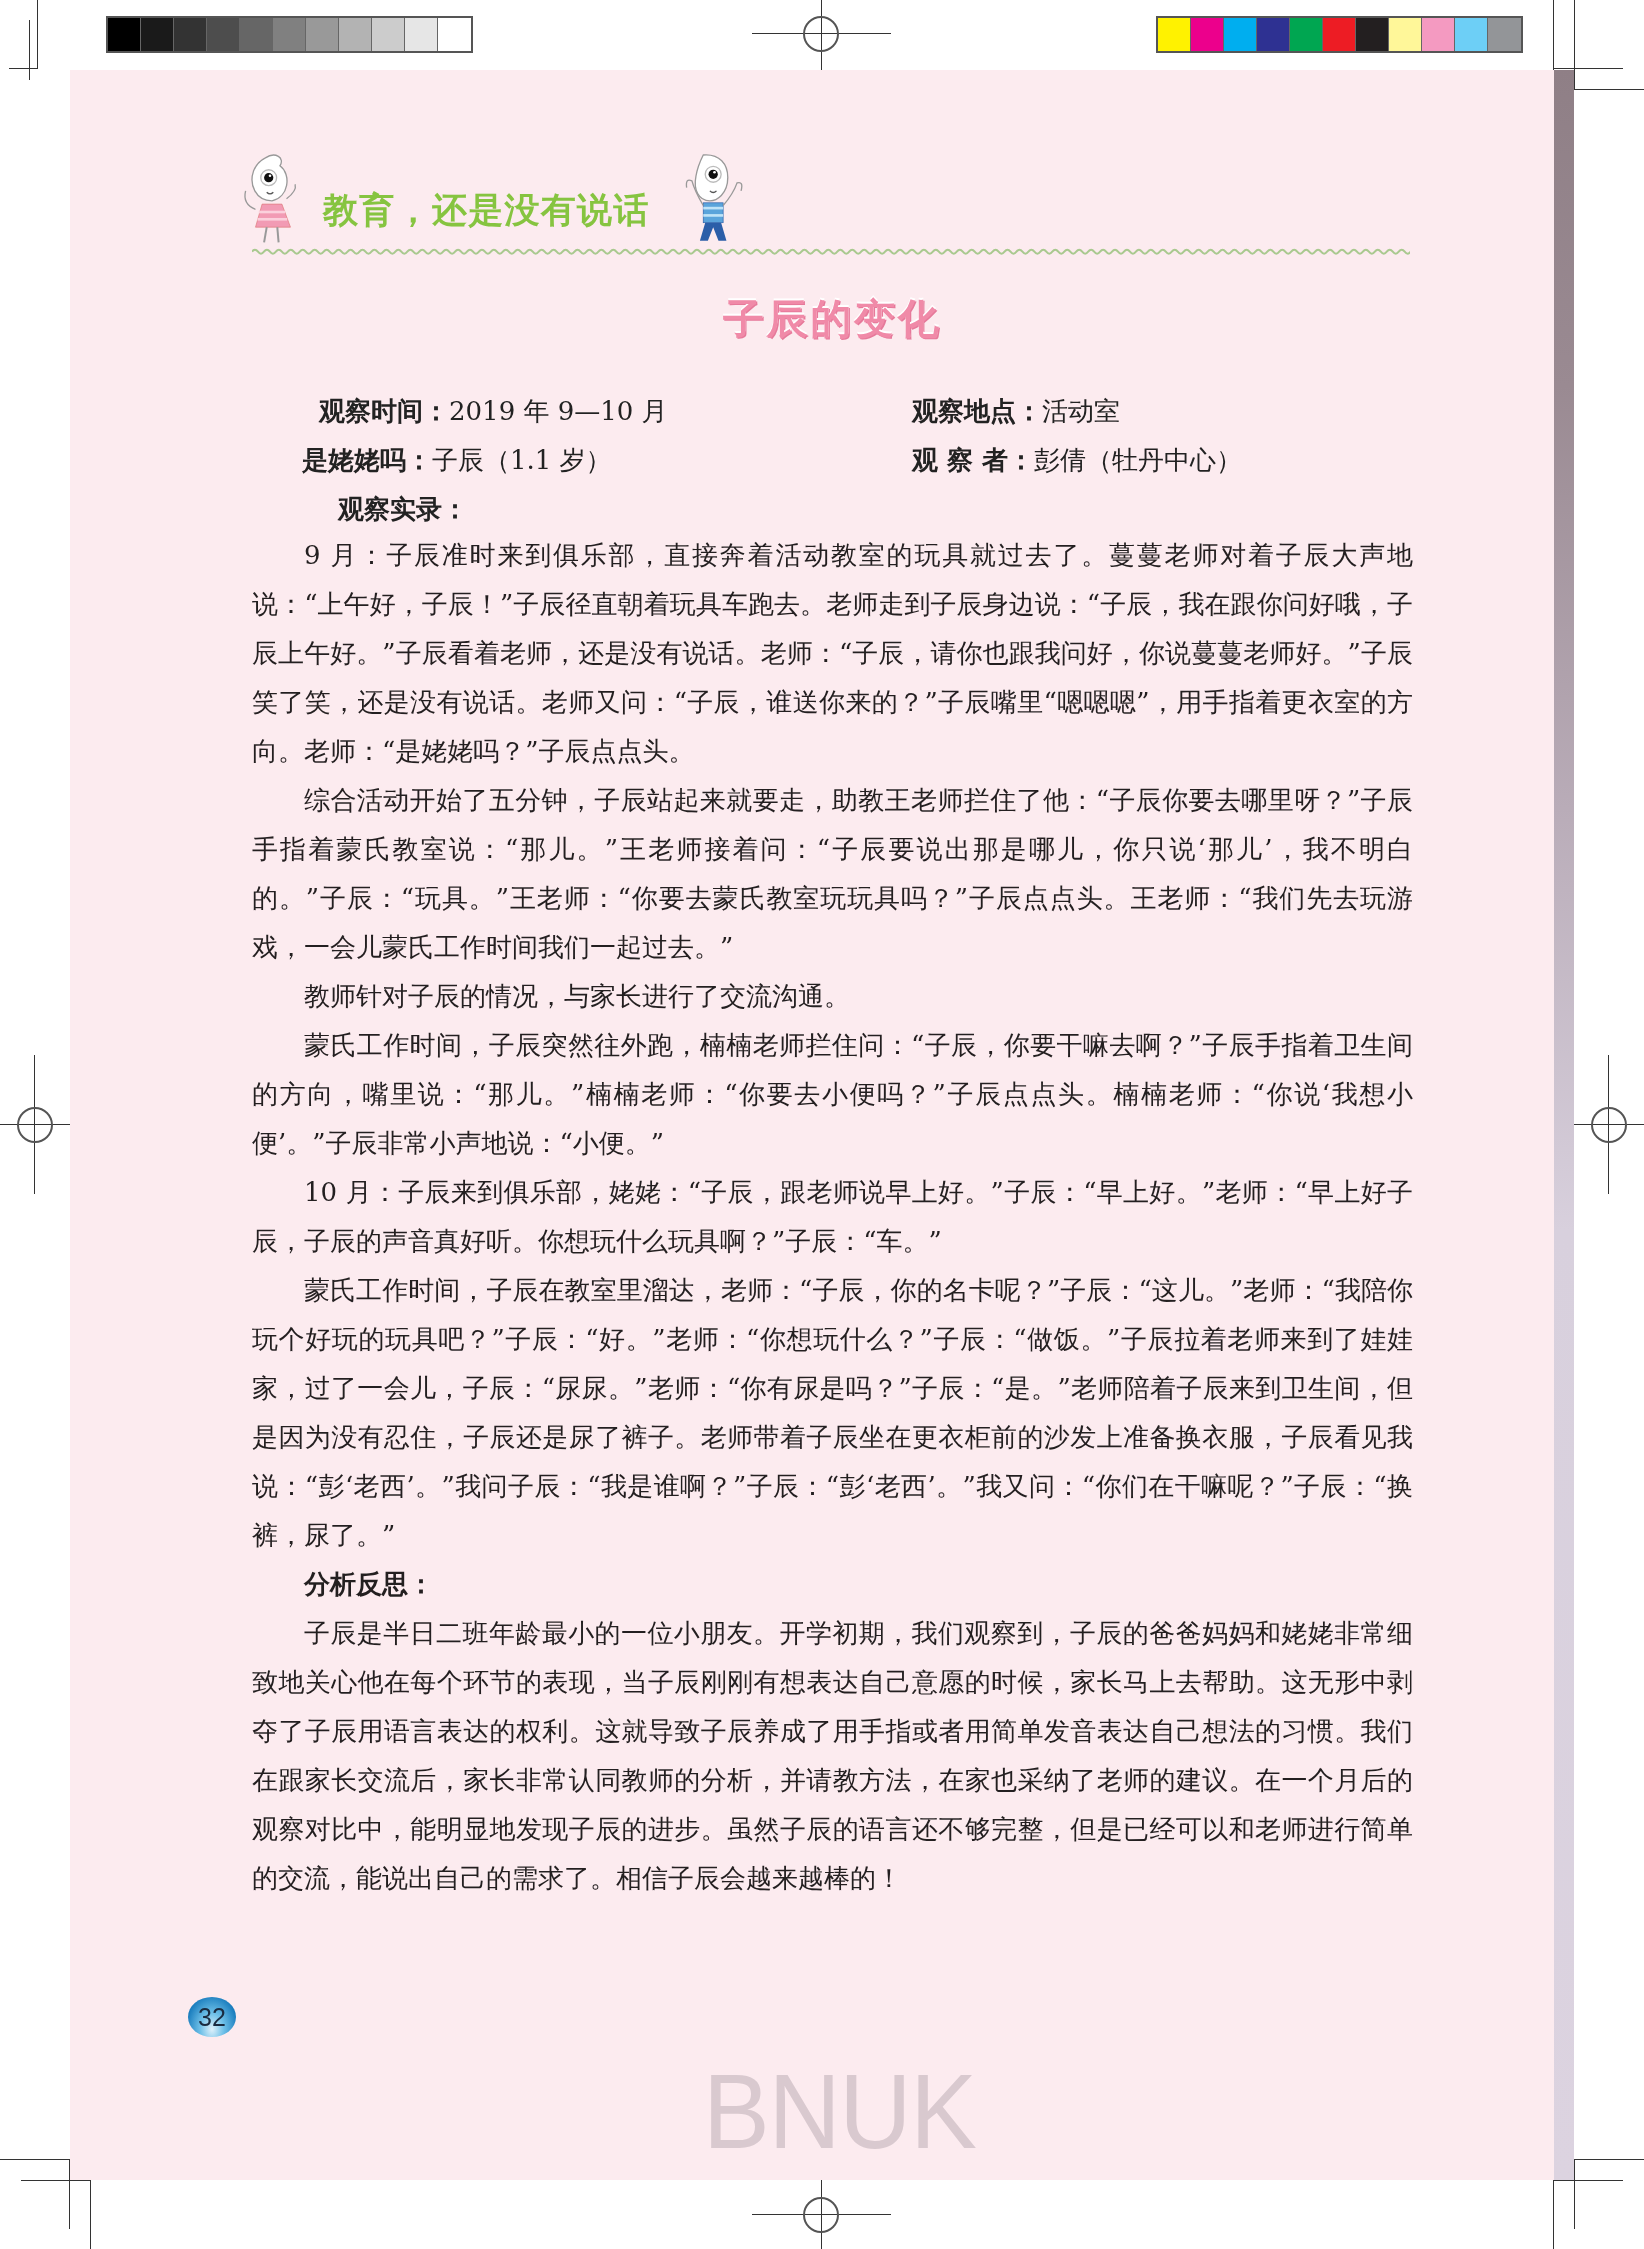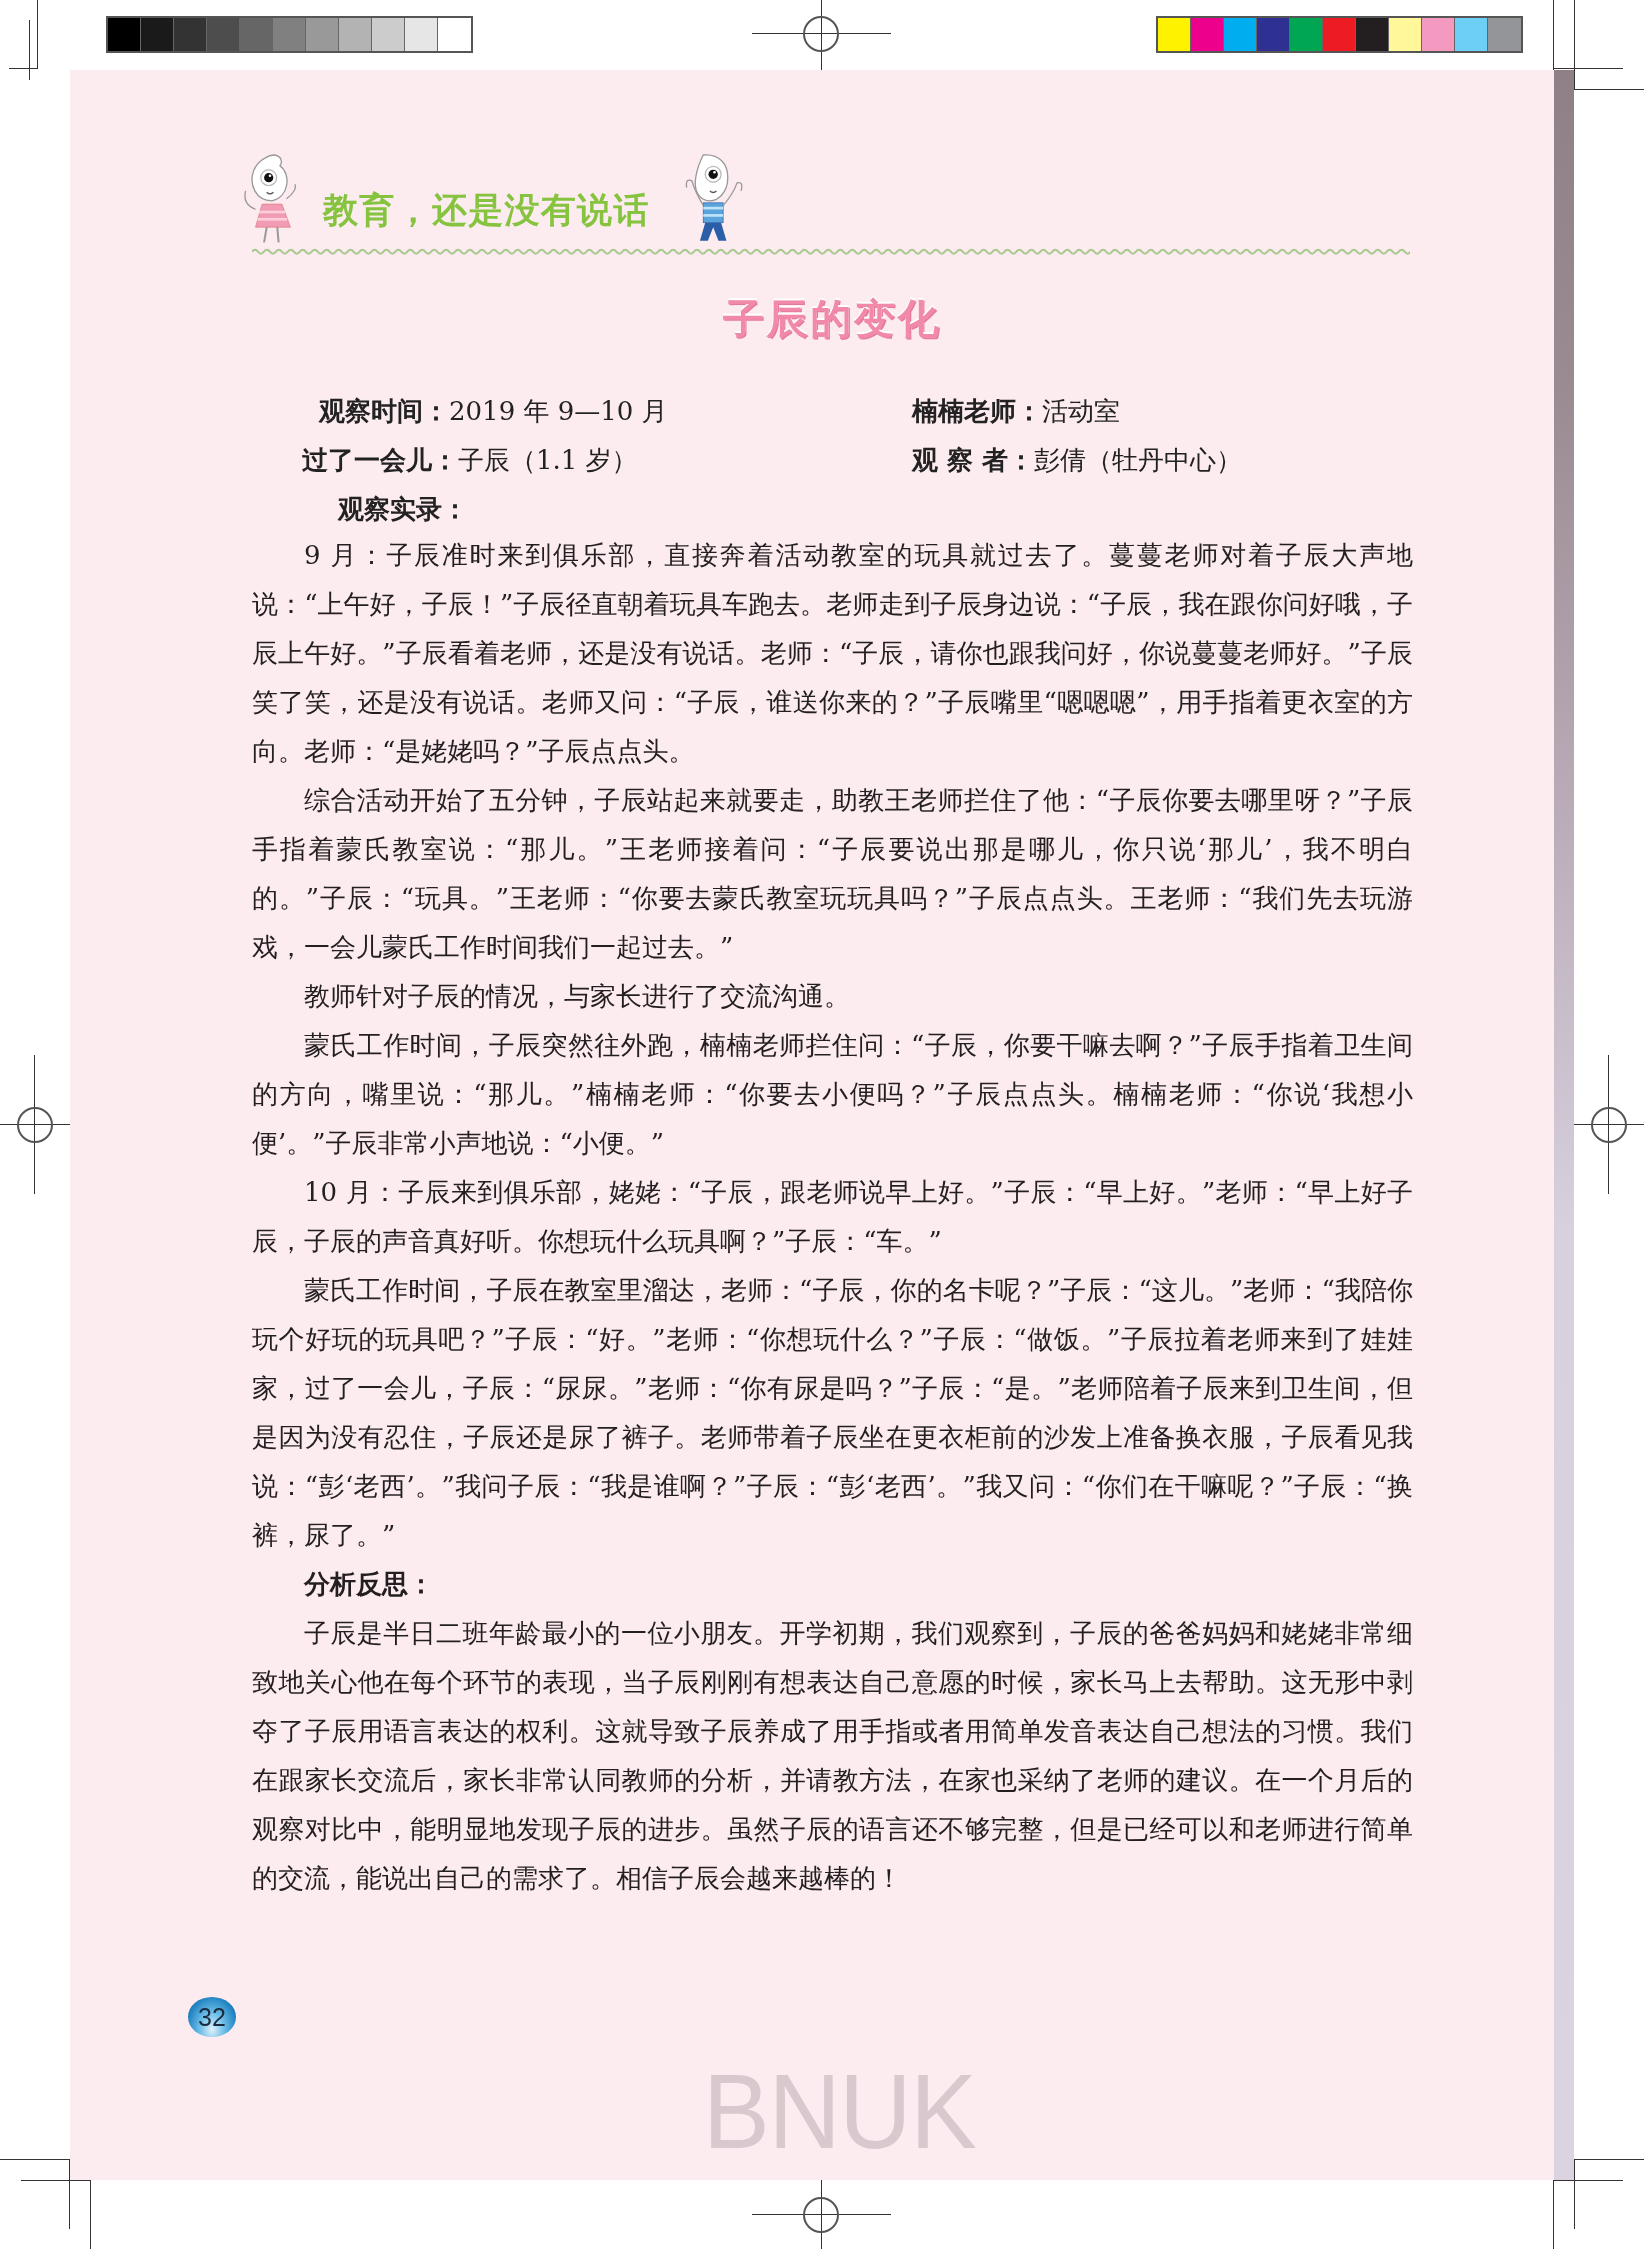--- a/index.html
+++ b/index.html
@@ -150,24 +150,24 @@
 <svg class="wave" viewBox="0 0 1745 14" preserveAspectRatio="none">
   <path id="wave-path" d="M0 7 Q4.5 1 9 7 T18 7 Q22.5 1 27 7 T36 7 Q40.5 1 45 7 T54 7 Q58.5 1 63 7 T72 7 Q76.5 1 81 7 T90 7 Q94.5 1 99 7 T108 7 Q112.5 1 117 7 T126 7 Q130.5 1 135 7 T144 7 Q148.5 1 153 7 T162 7 Q166.5 1 171 7 T180 7 Q184.5 1 189 7 T198 7 Q202.5 1 207 7 T216 7 Q220.5 1 225 7 T234 7 Q238.5 1 243 7 T252 7 Q256.5 1 261 7 T270 7 Q274.5 1 279 7 T288 7 Q292.5 1 297 7 T306 7 Q310.5 1 315 7 T324 7 Q328.5 1 333 7 T342 7 Q346.5 1 351 7 T360 7 Q364.5 1 369 7 T378 7 Q382.5 1 387 7 T396 7 Q400.5 1 405 7 T414 7 Q418.5 1 423 7 T432 7 Q436.5 1 441 7 T450 7 Q454.5 1 459 7 T468 7 Q472.5 1 477 7 T486 7 Q490.5 1 495 7 T504 7 Q508.5 1 513 7 T522 7 Q526.5 1 531 7 T540 7 Q544.5 1 549 7 T558 7 Q562.5 1 567 7 T576 7 Q580.5 1 585 7 T594 7 Q598.5 1 603 7 T612 7 Q616.5 1 621 7 T630 7 Q634.5 1 639 7 T648 7 Q652.5 1 657 7 T666 7 Q670.5 1 675 7 T684 7 Q688.5 1 693 7 T702 7 Q706.5 1 711 7 T720 7 Q724.5 1 729 7 T738 7 Q742.5 1 747 7 T756 7 Q760.5 1 765 7 T774 7 Q778.5 1 783 7 T792 7 Q796.5 1 801 7 T810 7 Q814.5 1 819 7 T828 7 Q832.5 1 837 7 T846 7 Q850.5 1 855 7 T864 7 Q868.5 1 873 7 T882 7 Q886.5 1 891 7 T900 7 Q904.5 1 909 7 T918 7 Q922.5 1 927 7 T936 7 Q940.5 1 945 7 T954 7 Q958.5 1 963 7 T972 7 Q976.5 1 981 7 T990 7 Q994.5 1 999 7 T1008 7 Q1012.5 1 1017 7 T1026 7 Q1030.5 1 1035 7 T1044 7 Q1048.5 1 1053 7 T1062 7 Q1066.5 1 1071 7 T1080 7 Q1084.5 1 1089 7 T1098 7 Q1102.5 1 1107 7 T1116 7 Q1120.5 1 1125 7 T1134 7 Q1138.5 1 1143 7 T1152 7 Q1156.5 1 1161 7 T1170 7 Q1174.5 1 1179 7 T1188 7 Q1192.5 1 1197 7 T1206 7 Q1210.5 1 1215 7 T1224 7 Q1228.5 1 1233 7 T1242 7 Q1246.5 1 1251 7 T1260 7 Q1264.5 1 1269 7 T1278 7 Q1282.5 1 1287 7 T1296 7 Q1300.5 1 1305 7 T1314 7 Q1318.5 1 1323 7 T1332 7 Q1336.5 1 1341 7 T1350 7 Q1354.5 1 1359 7 T1368 7 Q1372.5 1 1377 7 T1386 7 Q1390.5 1 1395 7 T1404 7 Q1408.5 1 1413 7 T1422 7 Q1426.5 1 1431 7 T1440 7 Q1444.5 1 1449 7 T1458 7 Q1462.5 1 1467 7 T1476 7 Q1480.5 1 1485 7 T1494 7 Q1498.5 1 1503 7 T1512 7 Q1516.5 1 1521 7 T1530 7 Q1534.5 1 1539 7 T1548 7 Q1552.5 1 1557 7 T1566 7 Q1570.5 1 1575 7 T1584 7 Q1588.5 1 1593 7 T1602 7 Q1606.5 1 1611 7 T1620 7 Q1624.5 1 1629 7 T1638 7 Q1642.5 1 1647 7 T1656 7 Q1660.5 1 1665 7 T1674 7 Q1678.5 1 1683 7 T1692 7 Q1696.5 1 1701 7 T1710 7 Q1714.5 1 1719 7 T1728 7 Q1732.5 1 1737 7 T1746 7" fill="none" stroke="#a9c98f" stroke-width="3"></path>
 </svg>
 
 <div class="title">子辰的变化</div>
 
 <div class="meta" style="left:319px;top:387px;">
   <b>观察时间：</b><span>2019 年 9—10 月</span>
 </div>
 <div class="meta" style="left:912px;top:387px;">
-  <b>楠楠老师：</b><span>活动室</span>
+  <b>观察地点：</b><span>活动室</span>
 </div>
 <div class="meta" style="left:302px;top:436px;">
-  <b>过了一会儿：</b><span>子辰（1.1 岁）</span>
+  <b>是姥姥吗：</b><span>子辰（1.1 岁）</span>
 </div>
 <div class="meta" style="left:912px;top:436px;">
   <b style="white-space:pre;">观 察 者：</b><span>彭倩（牡丹中心）</span>
 </div>
 <div class="meta" style="left:302px;top:485px;margin-left:36px;">
   <b>观察实录：</b>
 </div>
 
 <div class="body">
   <p>9 月：子辰准时来到俱乐部，直接奔着活动教室的玩具就过去了。蔓蔓老师对着子辰大声地说：“上午好，子辰！”子辰径直朝着玩具车跑去。老师走到子辰身边说：“子辰，我在跟你问好哦，子辰上午好。”子辰看着老师，还是没有说话。老师：“子辰，请你也跟我问好，你说蔓蔓老师好。”子辰笑了笑，还是没有说话。老师又问：“子辰，谁送你来的？”子辰嘴里“嗯嗯嗯”，用手指着更衣室的方向。老师：“是姥姥吗？”子辰点点头。</p>

